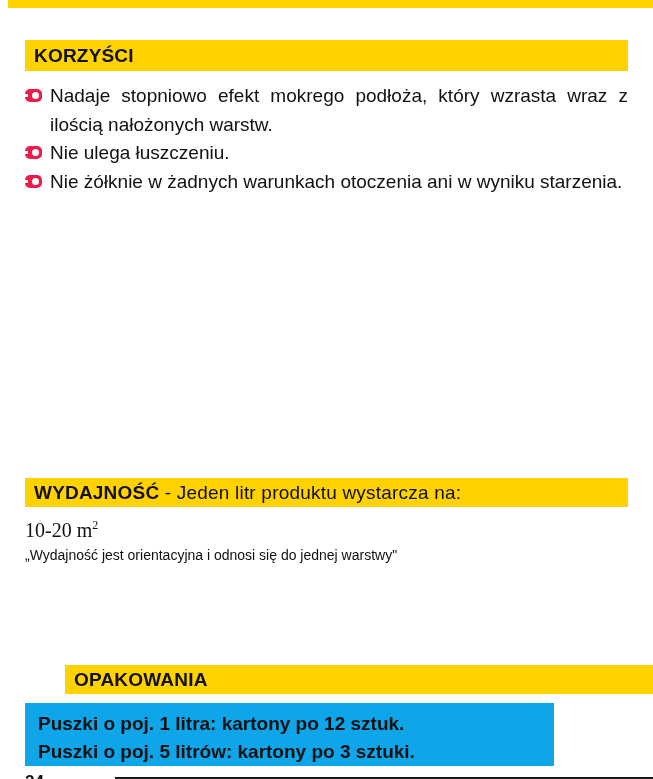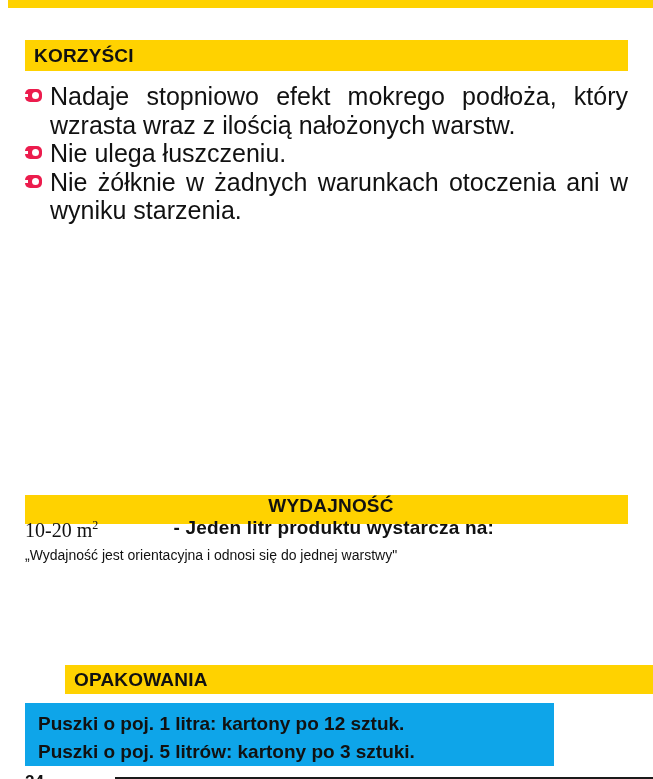--- a/index.html
+++ b/index.html
@@ -21,35 +21,35 @@
 
   
   .bar {
     position: absolute; left: 25px; width: 603px;
     background: #FFD200;
     display: flex; align-items: center;
     padding-left: 9px; box-sizing: border-box;
     font-size: 19px; letter-spacing: 0.2px;
   }
   .bar .t-bold { font-weight: bold; }
-  .bar .t-reg { font-weight: bold; white-space: pre; }
+  .bar .t-reg { font-weight: normal; white-space: pre; }
 
   #bar-korzysci   { top: 40px;  height: 31px; }
-  #bar-wydajnosc  { top: 495px; height: 29px; flex-direction: column; }
+  #bar-wydajnosc  { top: 478px; height: 29px; }
   #bar-opakowania { top: 665px; height: 29px; margin-left: 40px; }
 
   
   .bullets {
     position: absolute; top: 82px; left: 25px; width: 603px;
     list-style: none; margin: 0; padding: 0;
   }
   .bullets li {
     position: relative;
     padding-left: 25px;
-    font-size: 25px; line-height: 28.5px;
+    font-size: 19px; line-height: 28.5px;
     text-align: justify;
   }
   .bullet-icon {
     position: absolute; left: 0; top: 7px;
     width: 17px; height: 13px;
     background: #EC1C4D;
     border-radius: 5px;
     display: inline-block;
   }
   .bullet-icon .dot {

